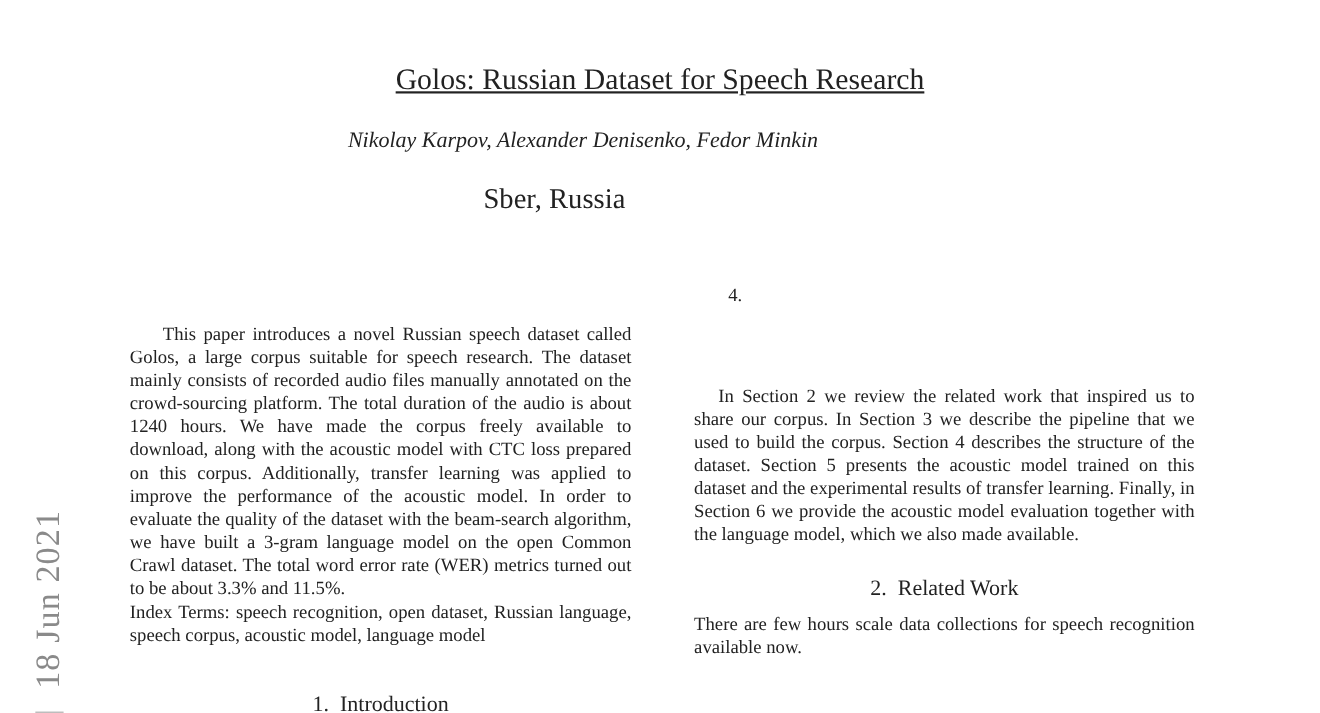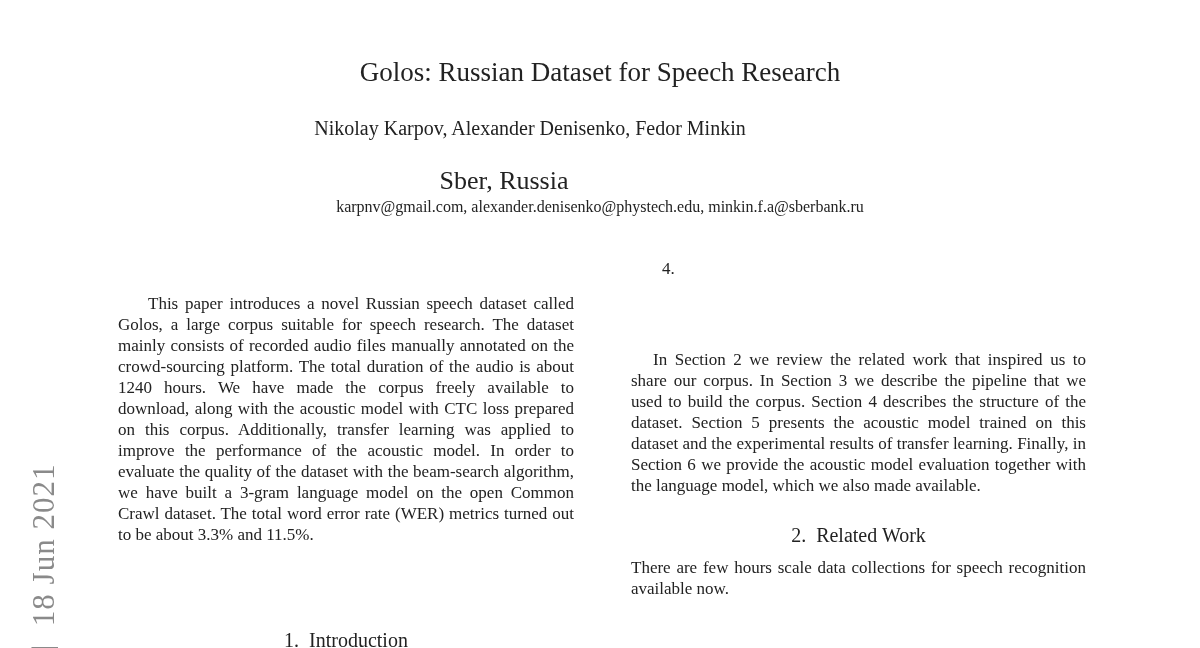--- a/index.html
+++ b/index.html
@@ -26,26 +26,27 @@
     white-space: nowrap;
     font-size: 31px;
     letter-spacing: 1px;
     color: #8a8a8a;
   }
 
   
   .title {
     position: absolute; top: 57px; left: 0;
     width: 1200px; text-align: center;
-    font-size: 27px; font-weight: 400; margin: 0;
+    font-size: 27px; font-weight: 400; margin: 0; text-decoration: underline;
   }
   .authors {
     position: absolute; top: 117px; left: 0;
     width: 1060px; text-align: center;
     font-size: 20px;
+    font-style: italic;
   }
   .affiliation {
     position: absolute; top: 166px; left: 0;
     width: 1008px; text-align: center;
     font-size: 26px;
   }
   .emails {
     position: absolute; top: 198px; left: 0;
     width: 1200px; text-align: center;
     font-size: 16px;
@@ -94,27 +95,27 @@
 <div class="page">
 
   <div class="arxiv-stamp">]&nbsp; 18 Jun 2021</div>
 
   <h1 class="title">Golos: Russian Dataset for Speech Research</h1>
 
   <div class="authors">Nikolay Karpov, Alexander Denisenko, Fedor Minkin</div>
 
   <div class="affiliation">Sber, Russia</div>
 
-  <div class="emails">karpnv@gmail.com, alexander.denisenko@phystech.edu, minkin.f.a@sberbank.ru</div>
 
   <div class="col col-left">
 
 
     <div class="blk abstract-body">
       <p class="body indent">This paper introduces a novel Russian speech dataset called Golos, a large corpus suitable for speech research. The dataset mainly consists of recorded audio files manually annotated on the crowd-sourcing platform. The total duration of the audio is about 1240 hours. We have made the corpus freely available to download, along with the acoustic model with CTC loss prepared on this corpus. Additionally, transfer learning was applied to improve the performance of the acoustic model. In order to evaluate the quality of the dataset with the beam-search algorithm, we have built a 3-gram language model on the open Common Crawl dataset. The total word error rate (WER) metrics turned out to be about 3.3% and 11.5%.</p>
+      <p class="body">Index Terms: speech recognition, open dataset, Russian language, speech corpus, acoustic model, language model</p>
     </div>
 
     <div class="blk heading intro-heading">1.&nbsp;&nbsp;Introduction</div>
 
   </div>
 
   <div class="col col-right">
 
     <div class="blk list-item-4">
       <span class="num">4.</span>

